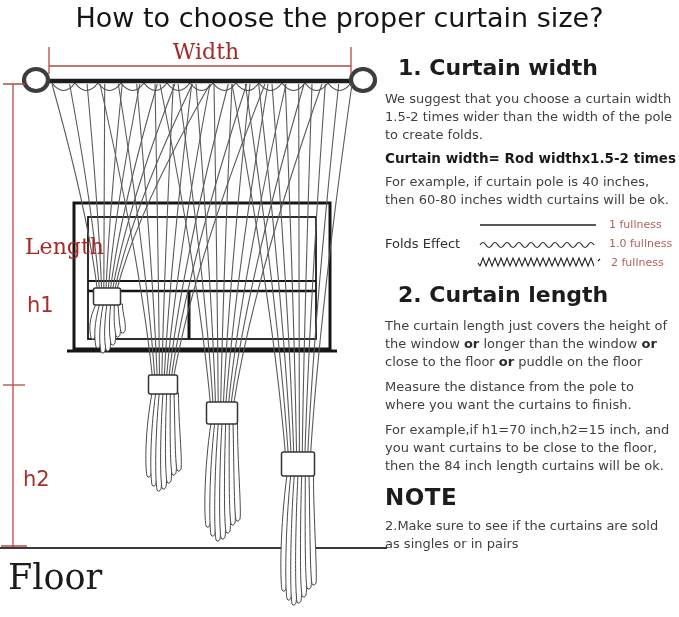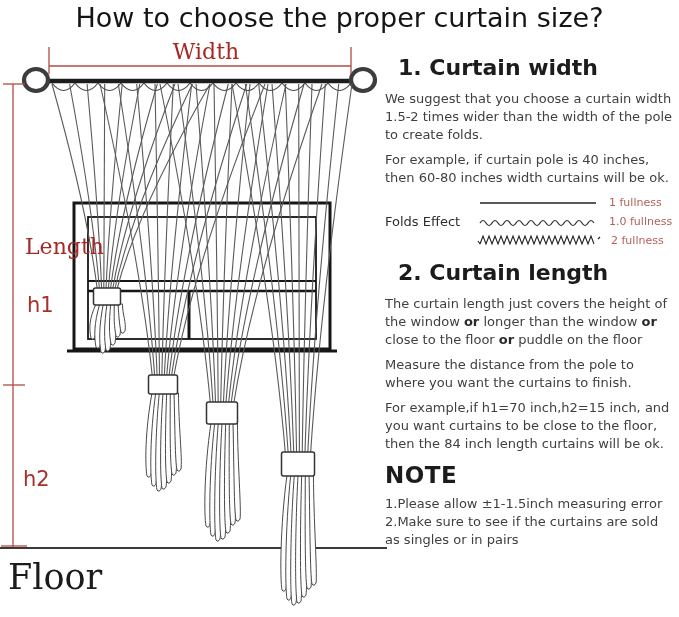--- a/index.html
+++ b/index.html
@@ -1,17 +1,17 @@
 <!DOCTYPE html>
 <html><head>
 <meta charset="utf-8">
 <style>
   html,body{margin:0;padding:0;background:#fff;}
   .page{position:relative;width:679px;height:617px;background:#fff;overflow:hidden;
-        font-family:"DejaVu Sans",sans-serif;color:#3f3f3f;}
+        font-family:"DejaVu Sans",sans-serif;color:#3f3f3f;border-radius:13px;}
   .title{position:absolute;left:0;top:2px;width:679px;text-align:center;
          font-size:27px;color:#151515;letter-spacing:0px;}
   svg.diagram{position:absolute;left:0;top:0;}
 
   
   .fold-line{fill:none;stroke:#5a5a5a;stroke-width:1.1;}
   .petal{fill:#ffffff;stroke:#4a4a4a;stroke-width:1;stroke-linejoin:round;}
   .tie-band{fill:#ffffff;stroke:#333;stroke-width:1.5;}
   .win{stroke:#161616;fill:none;}
   .dim{stroke:#b24b42;stroke-width:1.3;}
@@ -150,20 +150,21 @@
     <text class="red-sans" x="27" y="312" font-size="21">h1</text>
     <text class="red-sans" x="23" y="486" font-size="21">h2</text>
 
     <text class="floor-text" x="8" y="589">Floor</text>
   </svg>
 
   <div class="rcol">
 
     <h2>1. Curtain width</h2>
     <p>We suggest that you choose a curtain width 1.5-2 times wider than the width of the pole to create folds.</p>
+    <p class="formula">Curtain width= Rod widthx1.5-2 times</p>
     <p>For example, if curtain pole is 40 inches, then 60-80 inches width curtains will be ok.</p>
 
     <div class="folds">
       <div class="folds-label">Folds Effect</div>
       <div class="folds-rows">
         <div class="folds-row">
           <svg width="122" height="16">
             <line x1="3" y1="8" x2="119" y2="8" stroke="#222" stroke-width="1.6"></line>
           </svg>
           <span class="fullness">1 fullness</span>
@@ -182,17 +183,16 @@
         </div>
       </div>
     </div>
 
     <h2>2. Curtain length</h2>
     <p><span>The curtain length just covers the height of the window </span><b>or</b><span> longer than the window </span><b>or</b><span> close to the floor </span><b>or</b><span> puddle on the floor</span></p>
     <p>Measure the distance from the pole to where you want the curtains to finish.</p>
     <p>For example,if h1=70 inch,h2=15 inch, and you want curtains to be close to the floor, then the 84 inch length curtains will be ok.</p>
 
     <div class="note-h">NOTE</div>
-    <p class="note-item">1.Please allow ±1-1.5inch measuring error</p>
     <p class="note-item">2.Make sure to see if the curtains are sold as singles or in pairs</p>
   </div>
 
 </div>
 
 </body></html>

